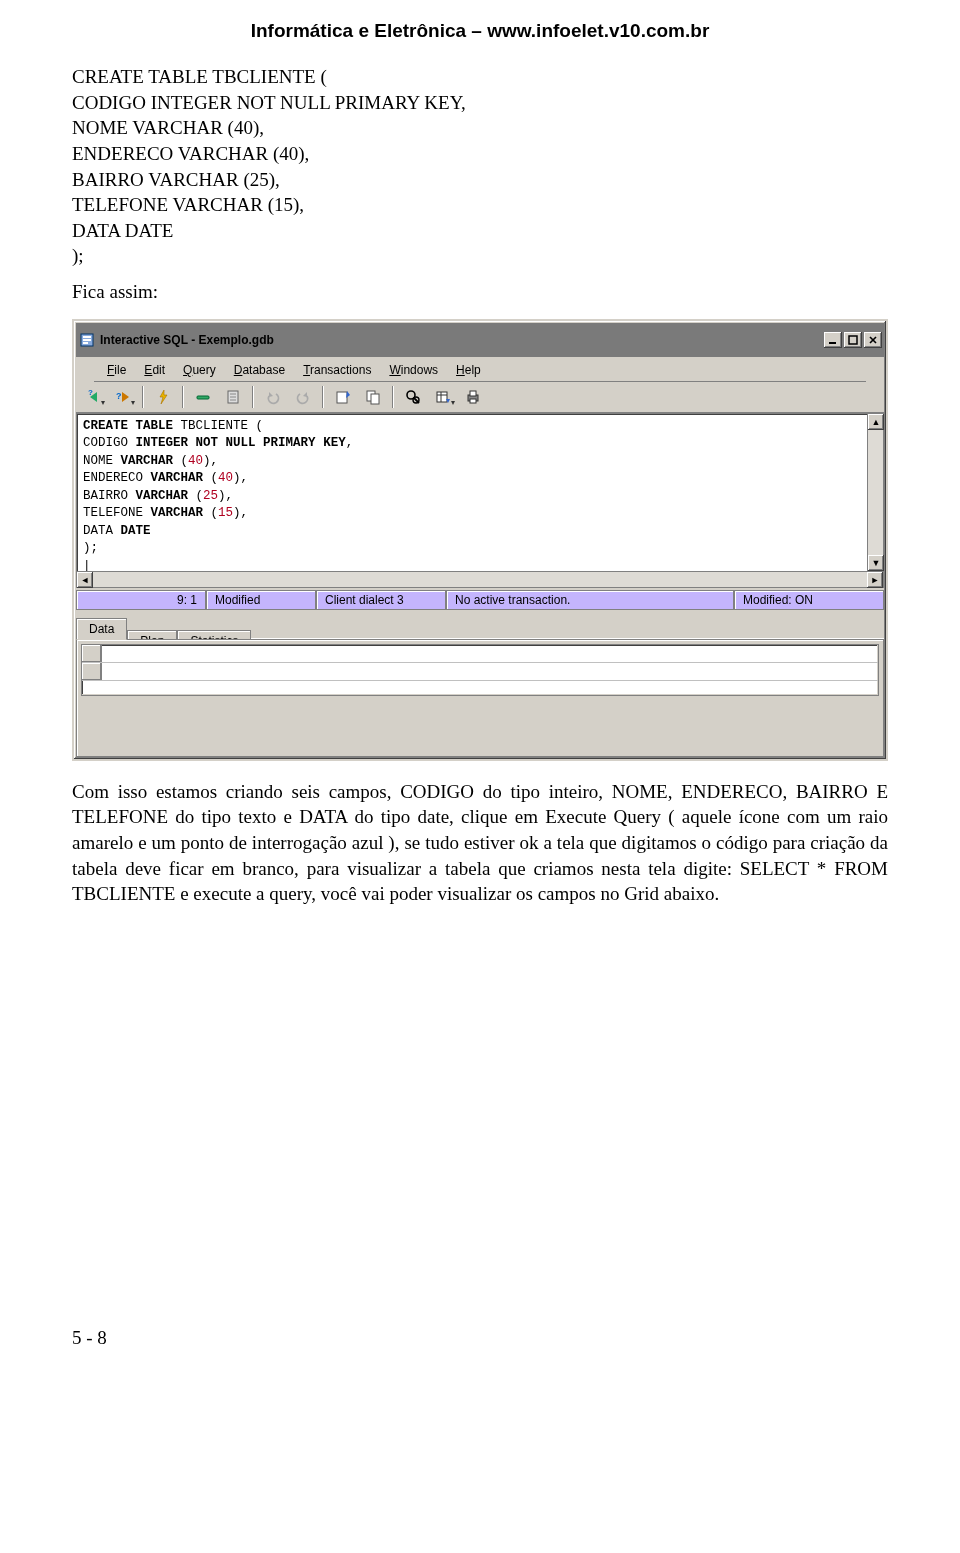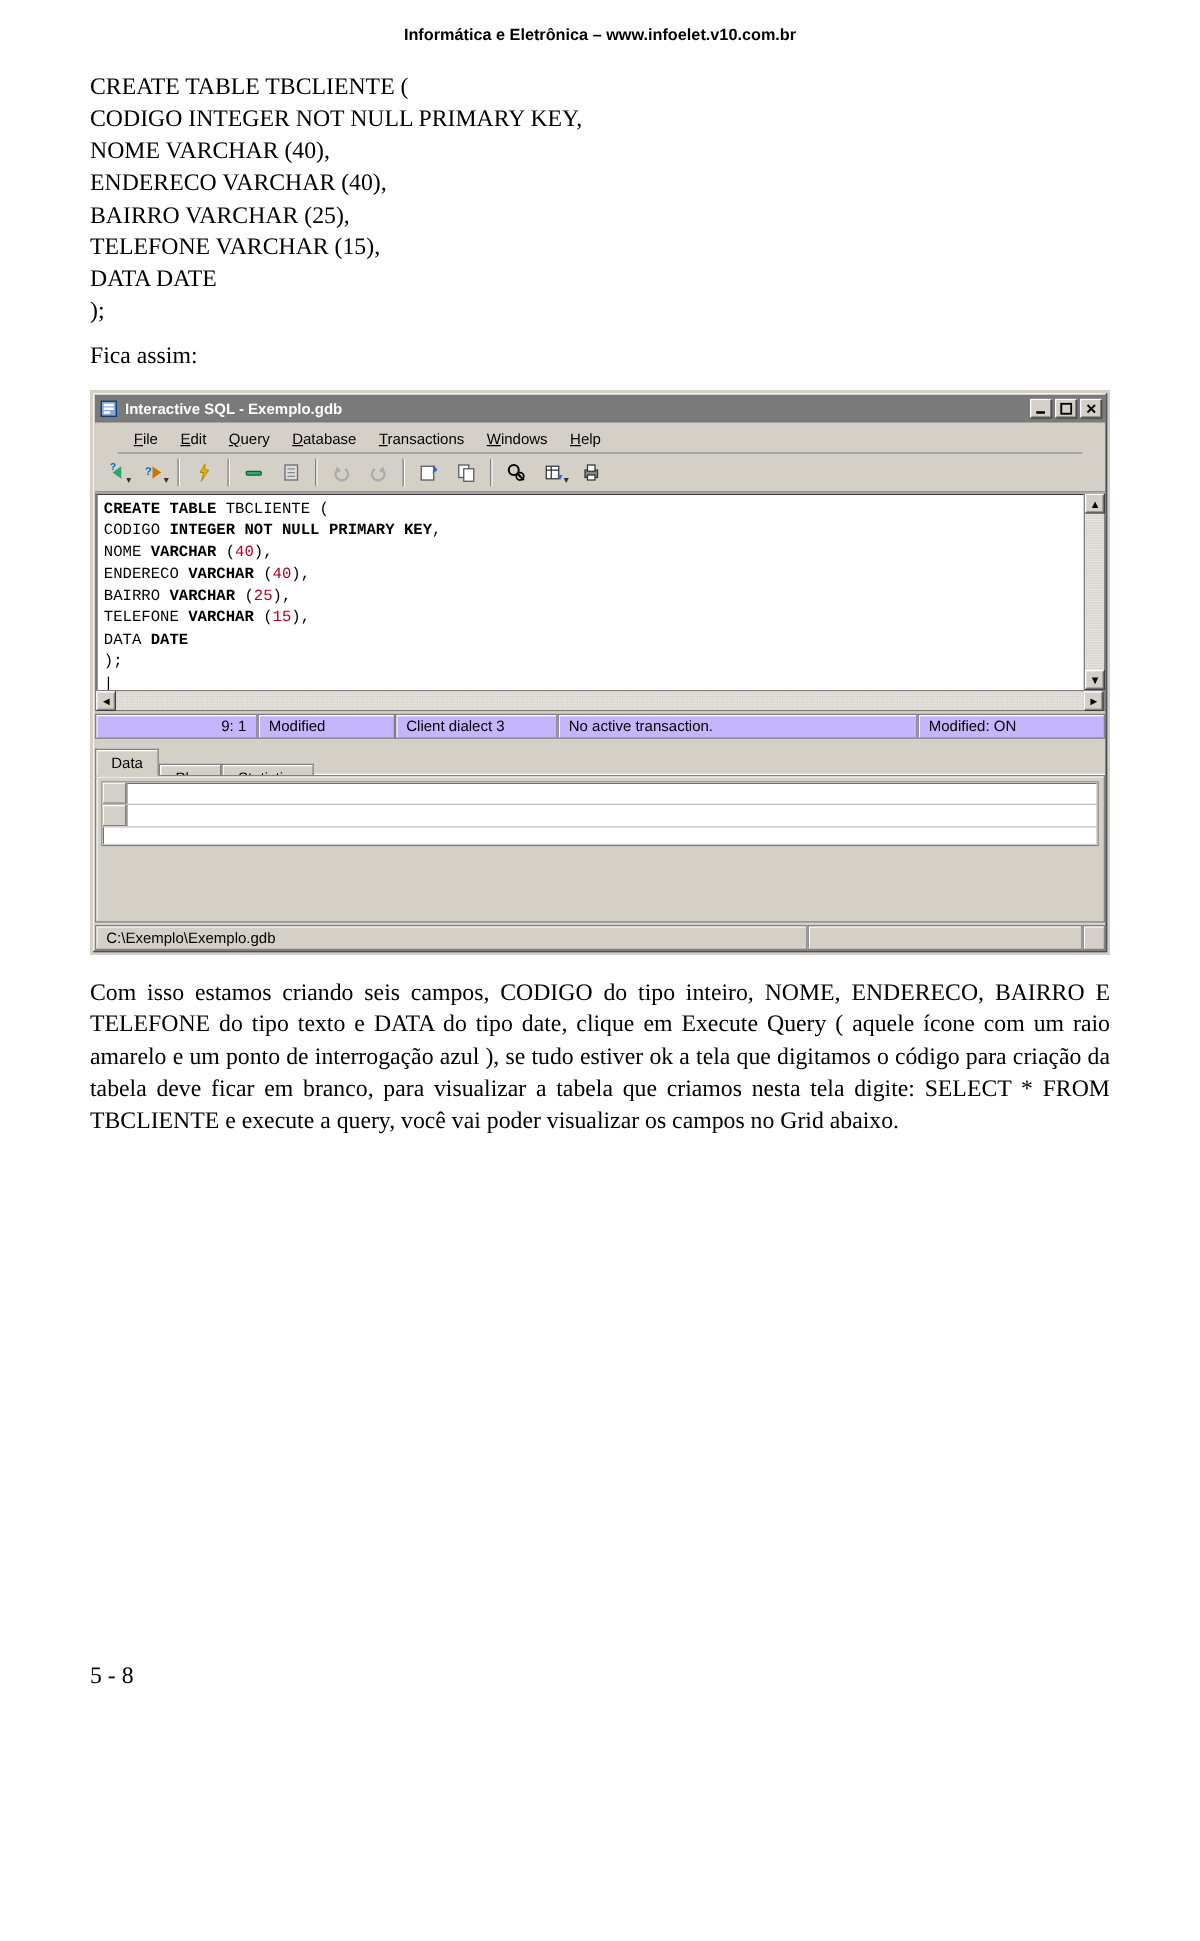--- a/index.html
+++ b/index.html
@@ -12,21 +12,21 @@
     color: #000;
     width: 960px;
   }
   .page {
     padding: 20px 72px 0 72px;
   }
   .page-header {
     text-align: center;
     font-weight: bold;
     font-family: Arial, Helvetica, sans-serif;
-    font-size: 13px;
+    font-size: 19px;
     margin-bottom: 22px;
   }
   .code-block {
     font-family: "Times New Roman", Times, serif;
     white-space: pre-line;
     font-size: 19px;
     line-height: 1.35;
     margin-bottom: 10px;
   }
   .para {
@@ -48,22 +48,22 @@
     box-shadow: inset -1px -1px 0 #404040, inset 1px 1px 0 #fff, inset -2px -2px 0 #808080, inset 2px 2px 0 #d4d0c8;
     font-family: Tahoma, Arial, sans-serif;
     font-size: 12px;
     color: #000;
     margin: 6px 0 18px 0;
   }
   .titlebar {
     display: flex;
     align-items: center;
     background: #7a7a7a;
-    color: #ffffff;
-    height: 22px;
+    color: #000000;
+    height: 34px;
     margin: 2px;
     padding: 0 2px;
     font-weight: bold;
   }
   .titlebar .tb-icon {
     width: 18px; height: 16px;
     margin-right: 4px;
     display: inline-flex; align-items: center; justify-content: center;
   }
   .titlebar .tb-text { flex: 1; }
@@ -437,25 +437,20 @@
       <div class="grid">
         <div class="gcell">
             <div class="rowhdr"></div>
           </div>
         <div class="gcell">
             <div class="rowhdr"></div>
           </div>
       </div>
     </div>
 
-    <div class="bottombar">
-      <span class="cell" style="flex:1">C:\Exemplo\Exemplo.gdb</span>
-      <span class="cell" style="flex:0 0 220px"></span>
-      <span class="cell grip" style="flex:0 0 18px;padding:0"></span>
-    </div>
 
   </div>
 
   <div class="para justify">Com isso estamos criando seis campos, CODIGO do tipo inteiro, NOME, ENDERECO, BAIRRO E TELEFONE do tipo texto e DATA do tipo date, clique em Execute Query ( aquele ícone com um raio amarelo e um ponto de interrogação azul ), se tudo estiver ok a tela que digitamos o código para criação da tabela deve ficar em branco, para visualizar a tabela que criamos nesta tela digite: SELECT * FROM  TBCLIENTE  e execute a query, você vai poder visualizar os campos no Grid abaixo.</div>
 
   <div class="page-num">5 - 8</div>
 
 </div>
 
 </body></html>

